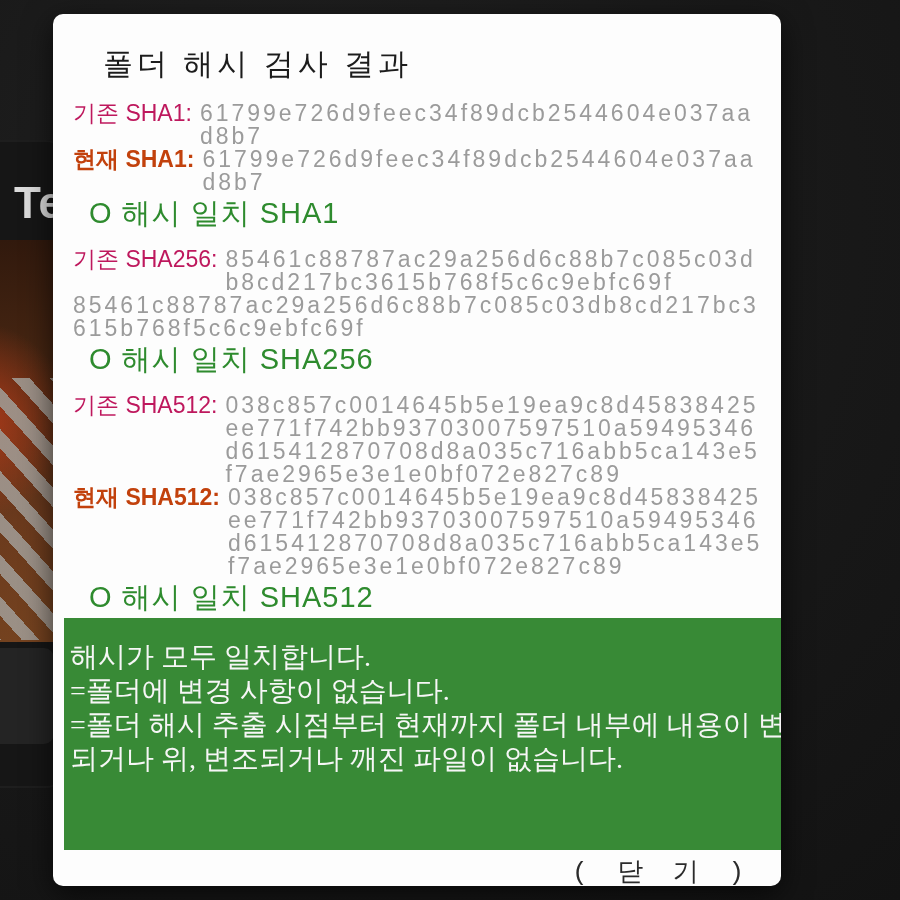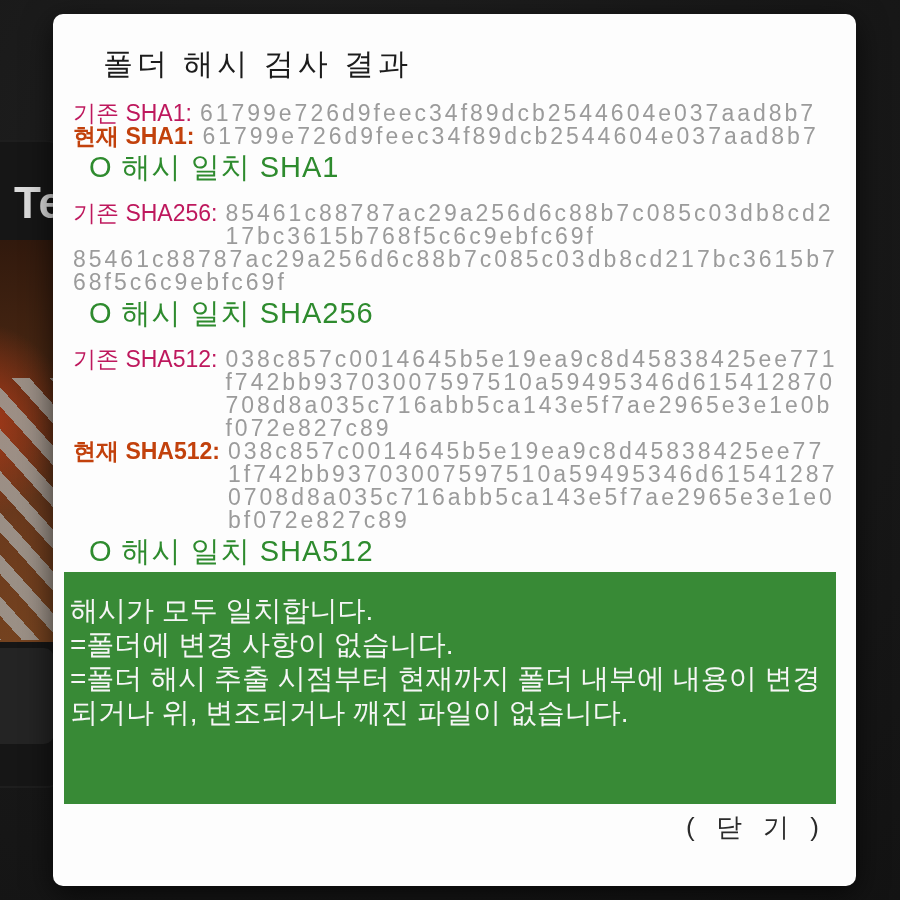--- a/index.html
+++ b/index.html
@@ -34,21 +34,21 @@
       rgba(0,0,0,0) 0px, rgba(0,0,0,0) 15px,
       rgba(158,150,142,0.92) 15px, rgba(158,150,142,0.92) 28px);
   }
   .bg-phone .bottom-card {
     position:absolute; top:508px; left:6px; width:82px; height:96px;
     background:#242424; border-radius:10px;
   }
 
   
   .dialog {
-    position:absolute; left:53px; top:14px; width:803px; height:872px;
+    position:absolute; left:53px; top:14px; width:728px; height:872px;
     background:#fdfdfd; border-radius:10px;
     box-shadow: 0 8px 30px rgba(0,0,0,0.65);
     padding: 16px 18px 0 20px;
     overflow:hidden;
   }
   .dialog-title {
     margin: 16px 0 0 30px;
     font-size: 30px; line-height:36px;
     color:#1c1c1c; letter-spacing:4px; font-weight:500;
   }
@@ -66,27 +66,27 @@
   }
   .match-result {
     margin-top:4px; font-size:29px; line-height:30px;
     color:#2e8b2e; letter-spacing:1px;margin-left:16px;
   }
 
   .summary-box {
     margin: 6px 0 0 -9px; width:772px; min-height:232px;
     background:#388a36; color:#f6f6f6;
     padding: 22px 10px 10px 6px;
-    font-size:28px; line-height:34px;
+    font-size:28px; line-height:34px;font-family:Liberation Serif, serif;
   }
 
   .close-row { margin-top:8px; text-align:right; padding-right:12px; }
   .close-btn {
     display:inline-block; background:none; border:none; cursor:pointer;
-    font-family:Liberation Sans, sans-serif; font-size:26px; color:#2b2b2b; letter-spacing:7px;
+    font-family:Liberation Mono, monospace; font-size:26px; color:#2b2b2b; letter-spacing:7px;
     line-height:30px;
   }
 </style>
 </head>
 <body>
 
 <div class="bg-phone">
   <div class="te">Te</div>
   <div class="orange-panel">
     <div class="stripes"></div>

